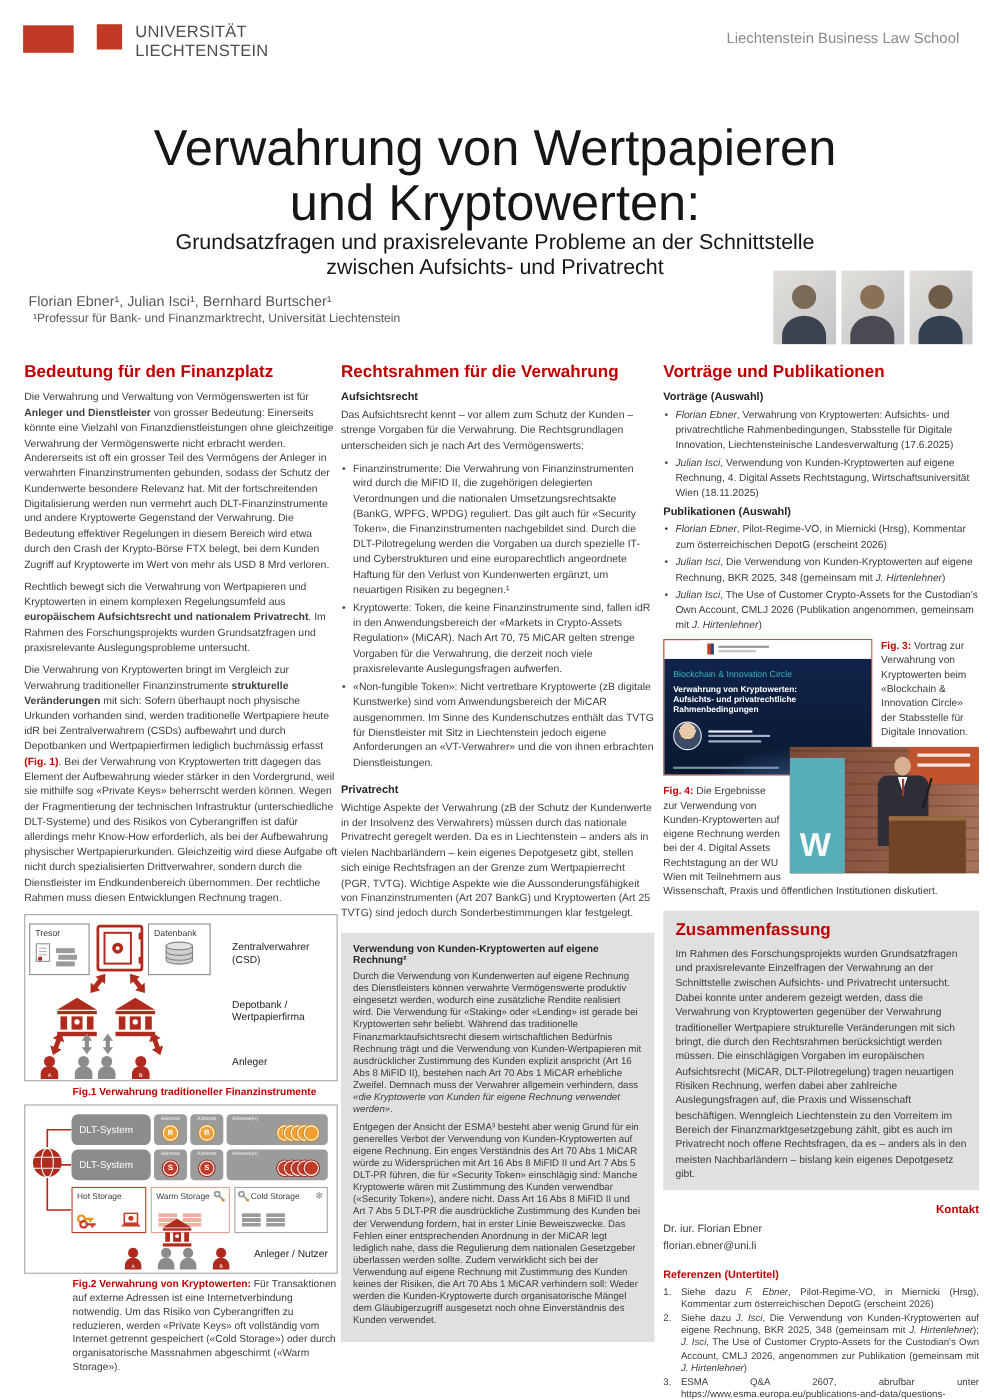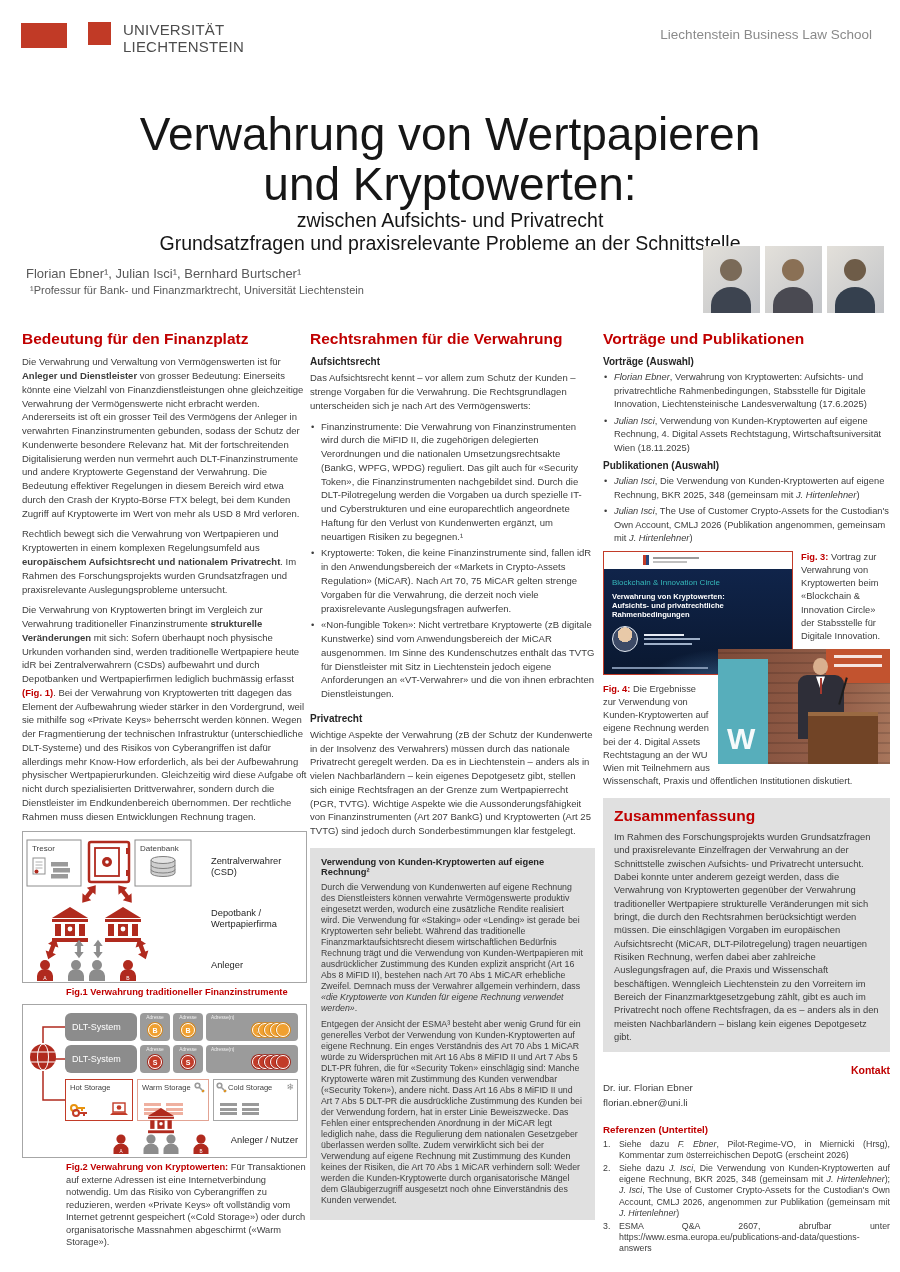--- a/index.html
+++ b/index.html
@@ -132,22 +132,22 @@
         <div>UNIVERSITÄT</div>
         <div>LIECHTENSTEIN</div>
       </div>
     </div>
     <div class="school">Liechtenstein Business Law School</div>
   </div>
 
   <div class="titleblock">
     <div class="title-line">Verwahrung von Wertpapieren</div>
     <div class="title-line">und Kryptowerten:</div>
+    <div class="subtitle-line">Grundsatzfragen und praxisrelevante Probleme an der Schnittstelle</div>
     <div class="subtitle-line">zwischen Aufsichts- und Privatrecht</div>
-    <div class="subtitle-line">Grundsatzfragen und praxisrelevante Probleme an der Schnittstelle</div>
   </div>
   <div class="authors">Florian Ebner¹, Julian Isci¹, Bernhard Burtscher¹</div>
   <div class="affiliation">¹Professur für Bank- und Finanzmarktrecht, Universität Liechtenstein</div>
 
   <div class="photos">
     <div class="photo">
       <svg width="57" height="67">
           <circle cx="28" cy="24" r="11" fill="#7a6a58"></circle>
           <path d="M8,67 v-8 a20,18 0 0 1 40,0 v8 z" fill="#3d4450"></path>
         </svg>
@@ -414,20 +414,21 @@
       <p class="p"><span>Entgegen der Ansicht der ESMA³ besteht aber wenig Grund für ein generelles Verbot der Verwendung von Kunden-Kryptowerten auf eigene Rechnung. Ein enges Verständnis des Art 70 Abs 1 MiCAR würde zu Widersprüchen mit Art 16 Abs 8 MiFID II und Art 7 Abs 5 DLT-PR führen, die für «Security Token» einschlägig sind: Manche Kryptowerte wären mit Zustimmung des Kunden verwendbar («Security Token»), andere nicht. Dass Art 16 Abs 8 MiFID II und Art 7 Abs 5 DLT-PR die ausdrückliche Zustimmung des Kunden bei der Verwendung fordern, hat in erster Linie Beweiszwecke.  Das Fehlen einer entsprechenden Anordnung in der MiCAR legt lediglich nahe, dass die Regulierung dem nationalen Gesetzgeber überlassen werden sollte. Zudem verwirklicht sich bei der Verwendung auf eigene Rechnung mit Zustimmung des Kunden keines der Risiken, die Art 70 Abs 1 MiCAR verhindern soll: Weder werden die Kunden-Kryptowerte durch organisatorische Mängel dem Gläubigerzugriff ausgesetzt noch ohne Einverständnis des Kunden verwendet.</span></p>
     </div>
   </div>
 
   <div class="col" id="col3">
     <div class="sec-h">Vorträge und Publikationen</div>
     <div class="sub-h">Vorträge (Auswahl)</div>
     <div class="li" style="font-size:9.3px"><span class="i">Florian Ebner</span><span>, Verwahrung von Kryptowerten: Aufsichts- und privatrechtliche Rahmenbedingungen, Stabsstelle für Digitale Innovation, Liechtensteinische Landesverwaltung (17.6.2025)</span></div>
     <div class="li" style="font-size:9.3px"><span class="i">Julian Isci</span><span>, Verwendung von Kunden-Kryptowerten auf eigene Rechnung, 4. Digital Assets Rechtstagung, Wirtschaftsuniversität Wien (18.11.2025)</span></div>
     <div class="sub-h" style="margin-top:5px">Publikationen (Auswahl)</div>
+    <div class="li" style="font-size:9.3px"><span class="i">Florian Ebner</span><span>, Pilot-Regime-VO, in Miernicki (Hrsg), Kommentar zum österreichischen DepotG (erscheint 2026)</span></div>
     <div class="li" style="font-size:9.3px"><span class="i">Julian Isci</span><span>, Die Verwendung von Kunden-Kryptowerten auf eigene Rechnung, BKR 2025, 348 (gemeinsam mit </span><span class="i">J. Hirtenlehner</span><span>)</span></div>
     <div class="li" style="font-size:9.3px"><span class="i">Julian Isci</span><span>, The Use of Customer Crypto-Assets for the Custodian's Own Account, CMLJ 2026 (Publikation angenommen, gemeinsam mit </span><span class="i">J. Hirtenlehner</span><span>)</span></div>
 
     <div class="fig3-row">
       <div class="fig3">
         <div class="fig3-top">
           <div class="fig3-crest"></div>
           <div class="fig3-lines">
               <i></i>
               <i></i>

